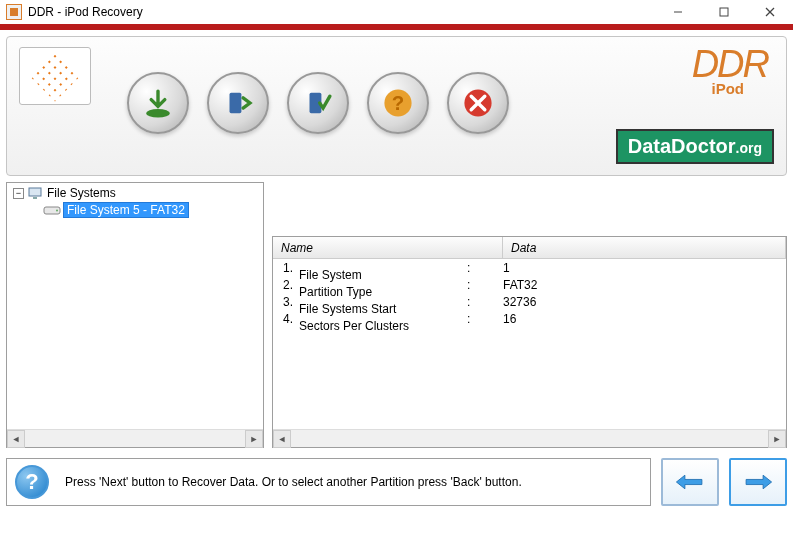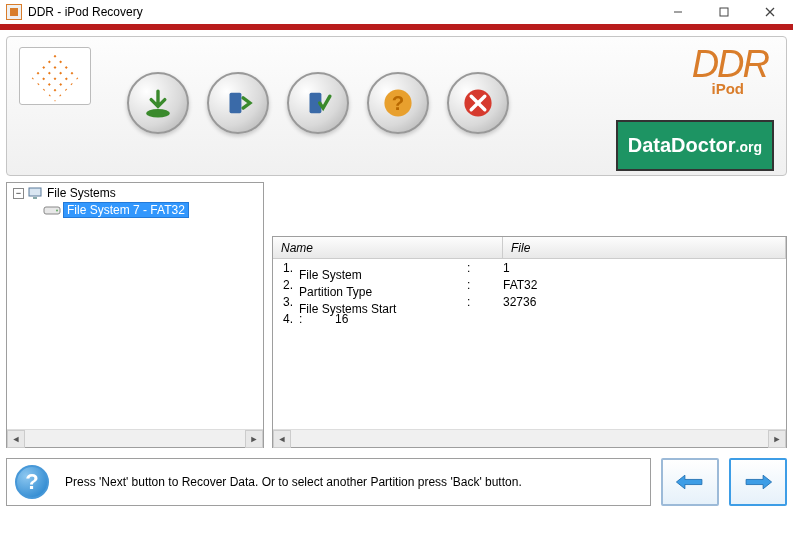--- a/index.html
+++ b/index.html
@@ -19,21 +19,21 @@
 .logo-dots::after { content:''; position:absolute; inset:0; background: radial-gradient(circle, #e87817 20%, transparent 25%); background-size: 8px 8px; transform: rotate(45deg); }
 
 .toolbar-buttons { position: absolute; top: 35px; left: 120px; display: flex; gap: 18px; }
 .round-btn { width: 62px; height: 62px; border-radius: 50%; background: radial-gradient(circle at 30% 30%, #fff, #d9d9d9 60%, #aaa); border: 2px solid #999; display: flex; align-items: center; justify-content: center; box-shadow: 0 2px 4px rgba(0,0,0,0.2); }
 .round-btn svg { width: 34px; height: 34px; }
 
 .brand { position: absolute; top: 6px; right: 18px; text-align: right; }
 .brand-ddr { font-size: 38px; font-weight: normal; font-style: italic; color: #d97d2b; letter-spacing: -2px; }
 .brand-ipod { font-size: 15px; font-weight: bold; color: #d97d2b; margin-top: -6px; margin-right: 24px; }
 
-.site-badge { position: absolute; bottom: 4px; right: 12px; background: #1d9463; color: #fff; font-size: 20px; font-weight: bold; padding: 12px 10px; border: 2px solid #333; }
+.site-badge { position: absolute; bottom: 11px; right: 12px; background: #1d9463; color: #fff; font-size: 20px; font-weight: bold; padding: 4px 10px; border: 2px solid #333; }
 .site-badge .org { font-size: 14px; }
 
 .content-area { display: flex; margin: 0 6px; gap: 8px; height: 266px; }
 
 .tree-panel { width: 258px; border: 1px solid #9e9e9e; background: #fff; display: flex; flex-direction: column; position: relative; }
 .tree-body { flex: 1; padding: 2px; overflow: hidden; }
 .tree-root { display: flex; align-items: center; font-size: 12px; padding: 1px 0; }
 .tree-exp { width: 11px; height: 11px; border: 1px solid #888; font-size: 9px; line-height: 9px; text-align: center; margin: 0 4px; background:#fff; }
 .tree-icon-computer { width: 16px; height: 12px; margin-right: 3px; }
 .tree-child { display: flex; align-items: center; margin-left: 34px; margin-top: 1px; }
@@ -148,36 +148,36 @@
             <rect x="1" y="1" width="12" height="8" fill="#d9e6f2" stroke="#5a7a9a"></rect>
             <rect x="5" y="10" width="4" height="2" fill="#8aa"></rect>
           </svg>
         <span>File Systems</span>
       </div>
       <div class="tree-child">
         <svg class="tree-drive-icon" viewBox="0 0 18 12">
             <rect x="1" y="3" width="16" height="7" rx="2" fill="#e8e8e8" stroke="#888"></rect>
             <circle cx="14" cy="6.5" r="1" fill="#6a6"></circle>
           </svg>
-        <span class="tree-child-selected">File System 7 - FAT32</span>
+        <span class="tree-child-selected">File System 5 - FAT32</span>
       </div>
     </div>
     <div class="tree-scroll-h">
       <div class="scroll-arrow">◄</div>
       <div class="scroll-track"></div>
       <div class="scroll-arrow">►</div>
     </div>
   </div>
 
   <div class="detail-panel">
     <div class="detail-spacer"></div>
     <div class="detail-table">
       <div class="detail-header">
         <div class="detail-header-cell dh-name">Name</div>
-        <div class="detail-header-cell dh-value">File</div>
+        <div class="detail-header-cell dh-value">Data</div>
       </div>
       <div class="detail-body">
         <div class="detail-row">
           <span class="dr-num">1.</span>
           <span class="dr-name">File System</span>
           <span class="dr-colon">:</span>
           <span class="dr-value">1</span>
         </div>
         <div class="detail-row">
           <span class="dr-num">2.</span>
@@ -186,20 +186,21 @@
           <span class="dr-value">FAT32</span>
         </div>
         <div class="detail-row">
           <span class="dr-num">3.</span>
           <span class="dr-name">File Systems Start</span>
           <span class="dr-colon">:</span>
           <span class="dr-value">32736</span>
         </div>
         <div class="detail-row">
           <span class="dr-num">4.</span>
+          <span class="dr-name">Sectors Per Clusters</span>
           <span class="dr-colon">:</span>
           <span class="dr-value">16</span>
         </div>
       </div>
       <div class="detail-scroll-h">
         <div class="scroll-arrow">◄</div>
         <div class="scroll-track"></div>
         <div class="scroll-arrow">►</div>
       </div>
     </div>

